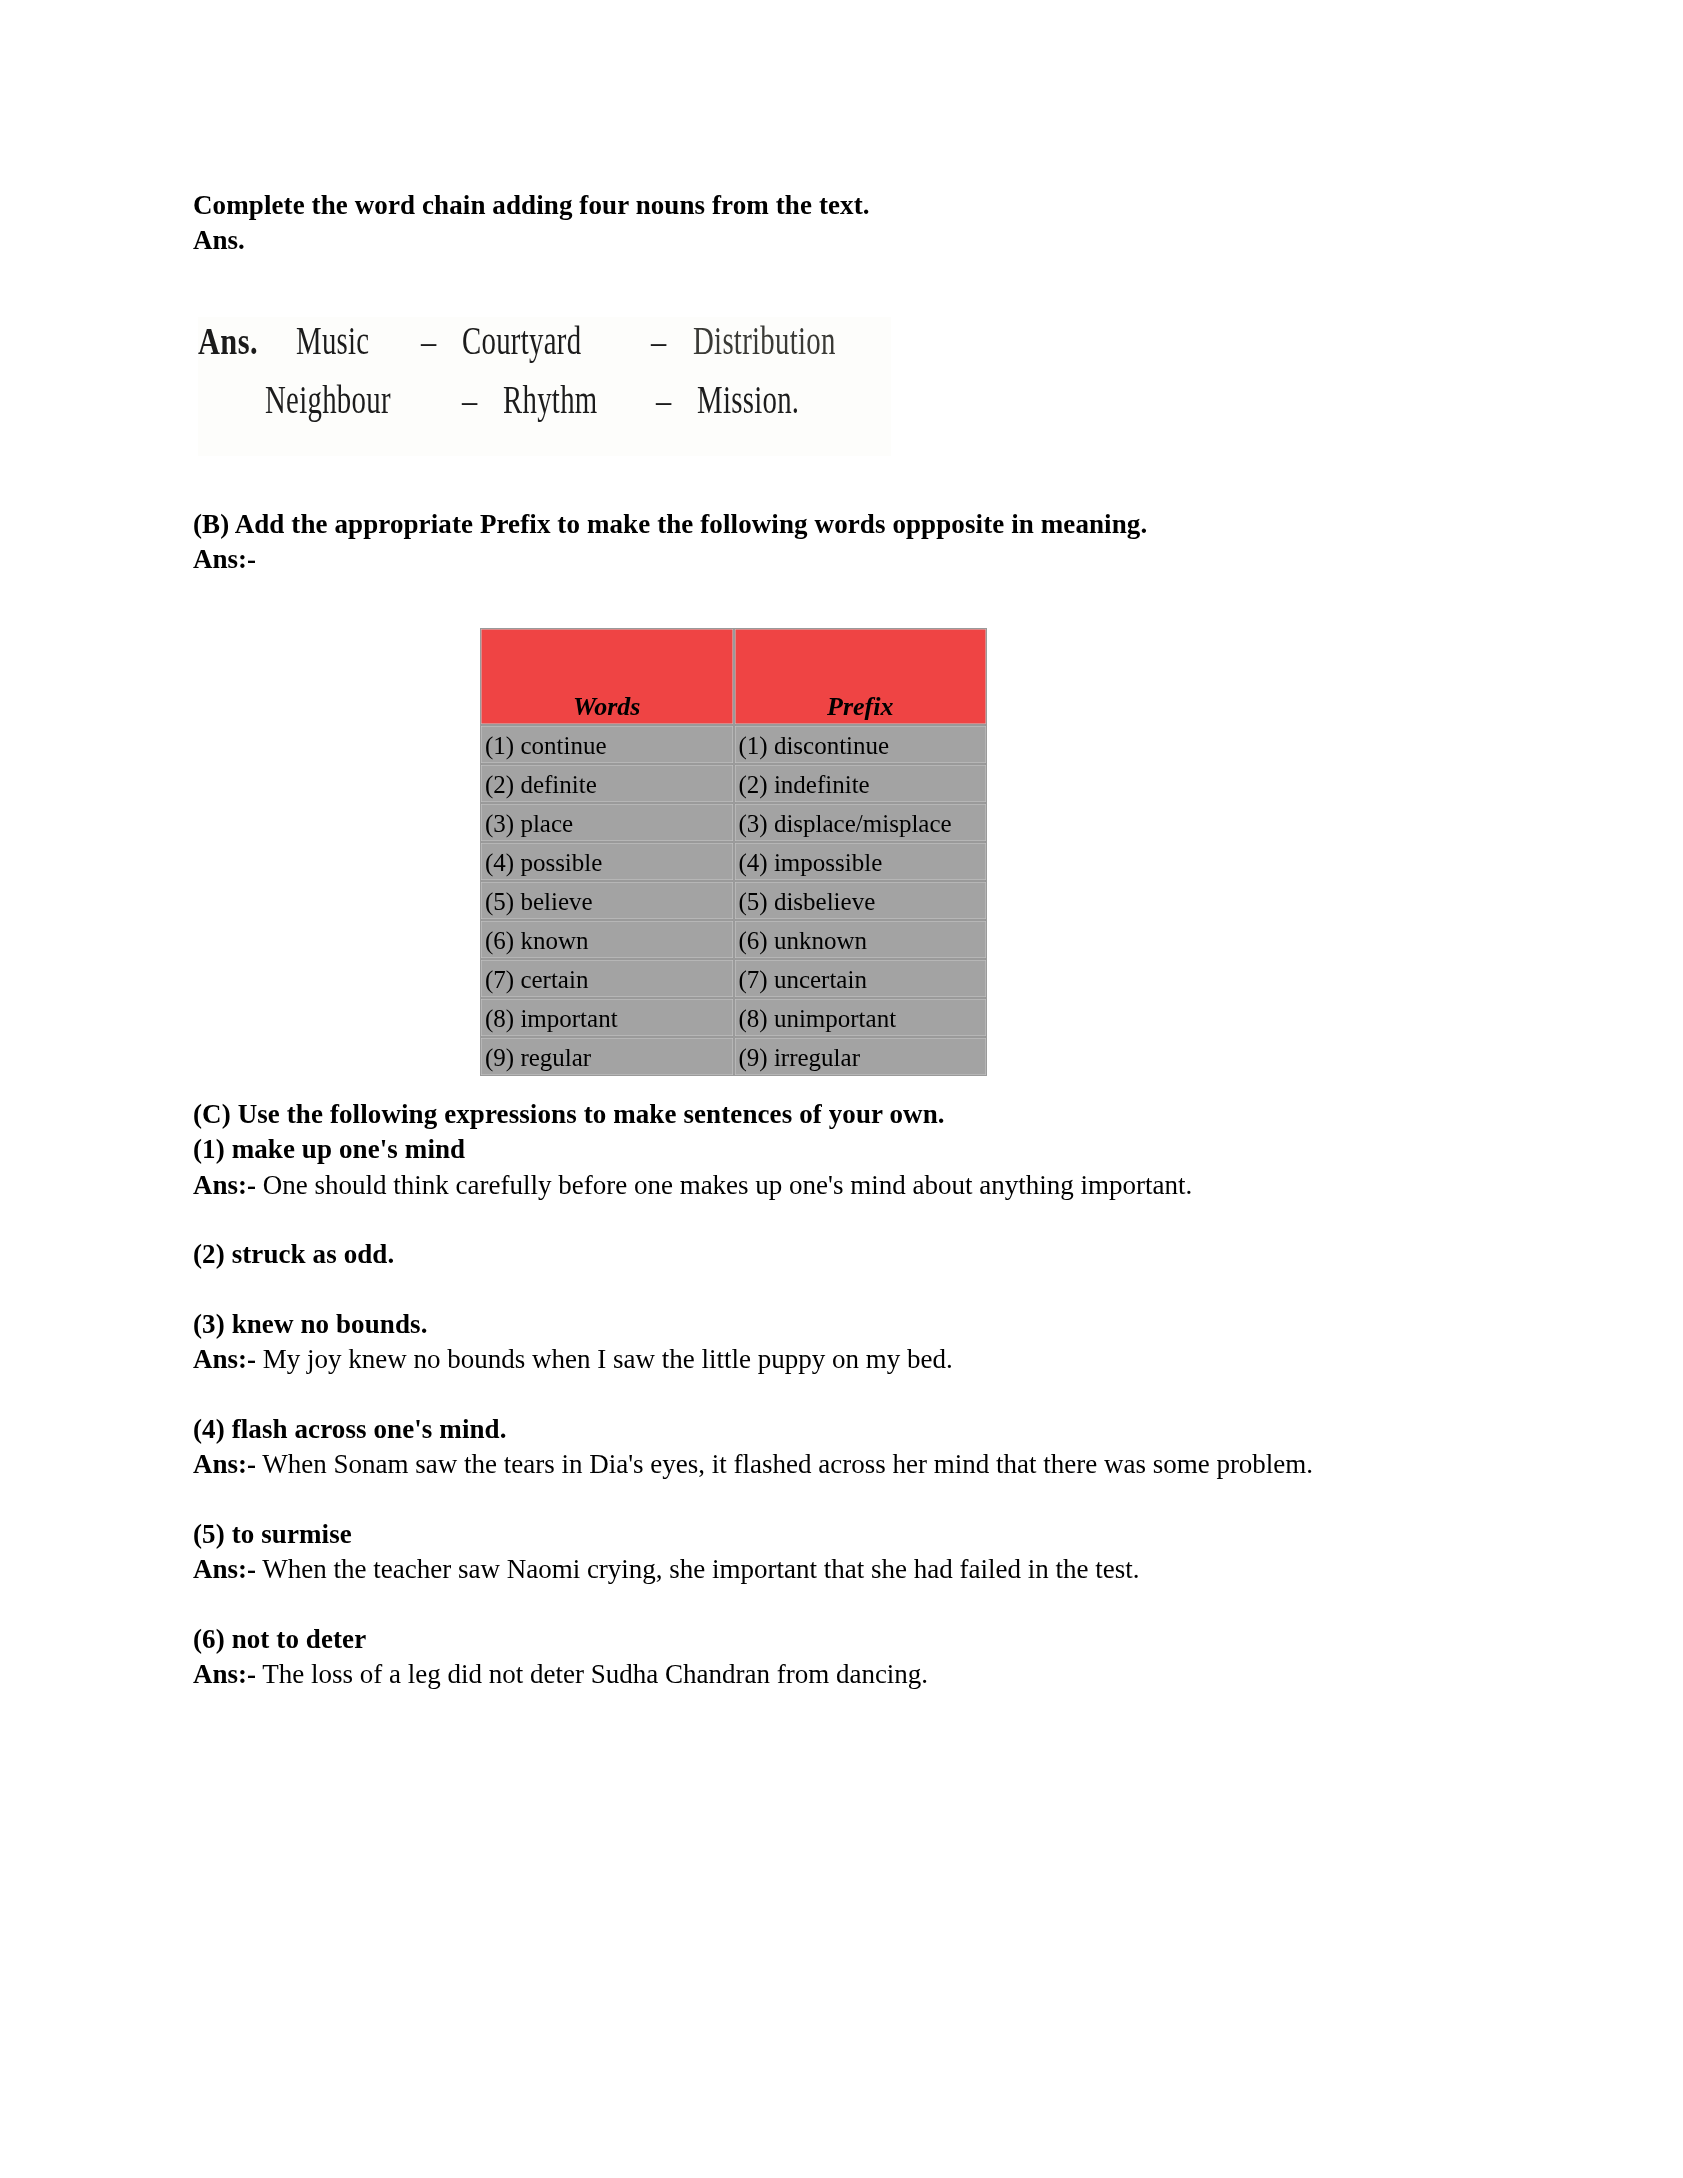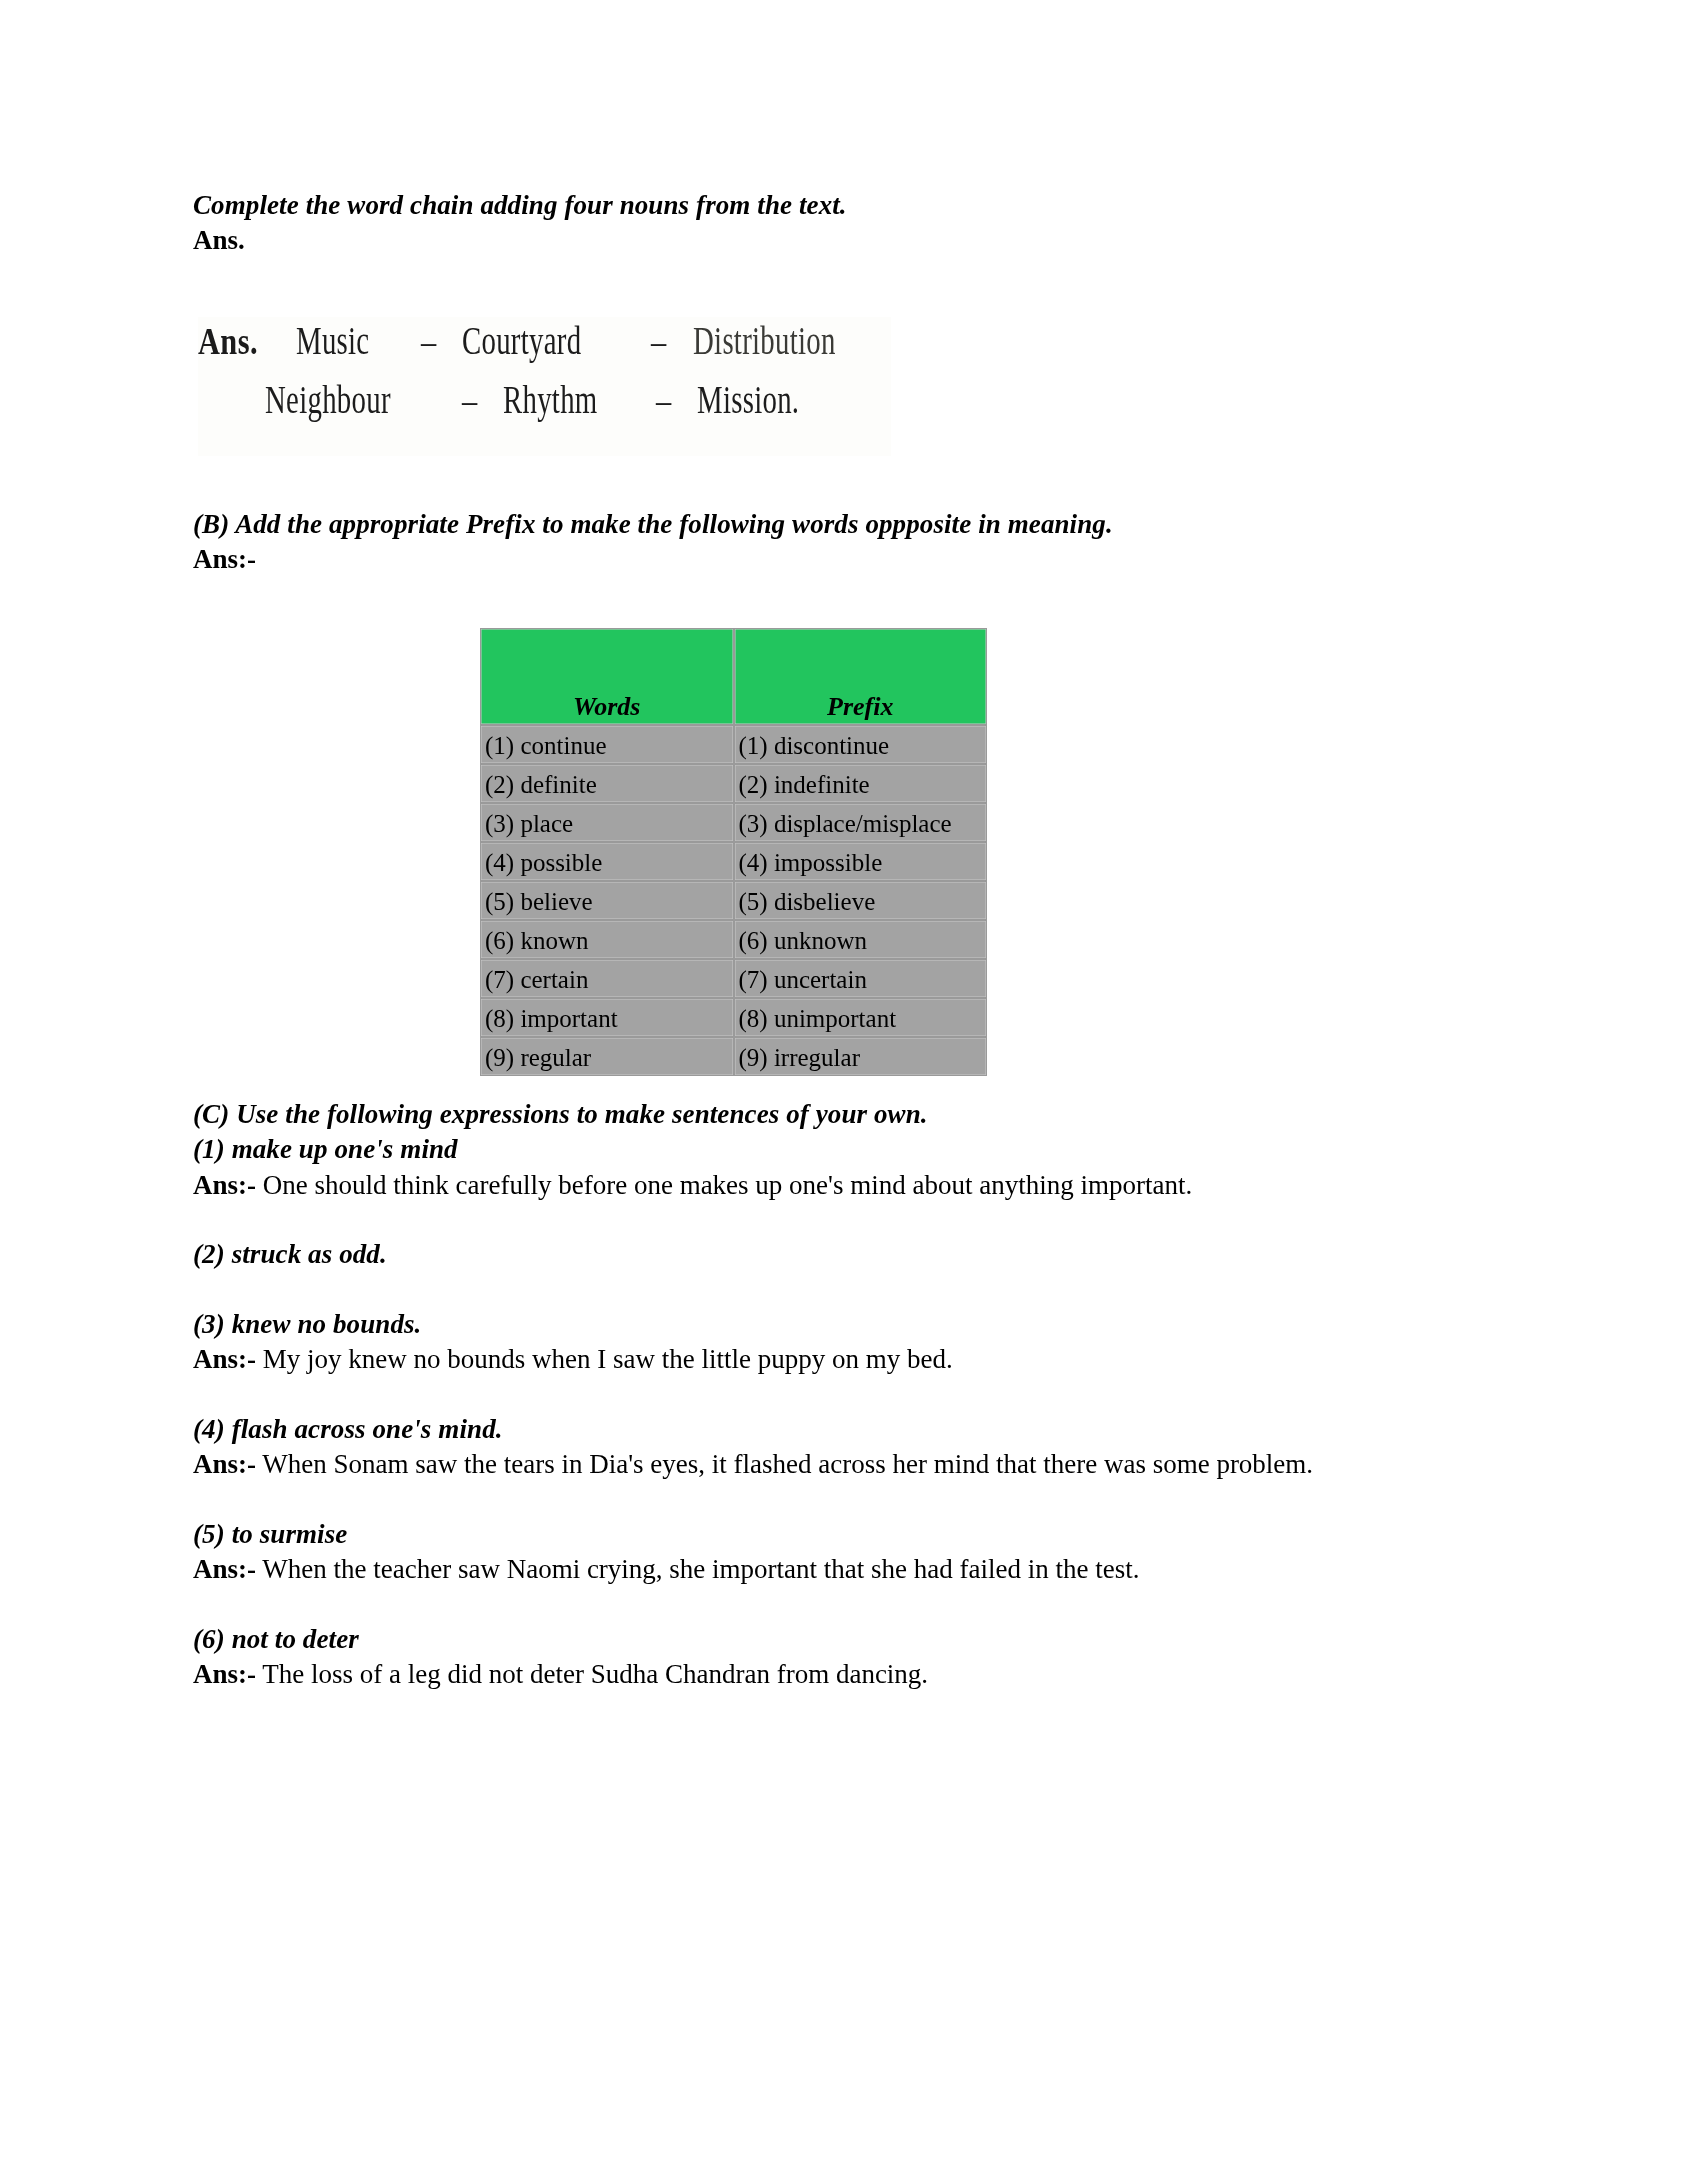--- a/index.html
+++ b/index.html
@@ -32,21 +32,20 @@
     top: 188px;
     width: 1287px;
   }
 
   
   .q-head {
     font-weight: bold;
     font-size: 27px;
     line-height: 1.30;
     letter-spacing: 0.1px;
-    font-style: italic;
   }
   .ans-line {
     font-weight: bold;
     font-size: 27px;
     line-height: 1.30;
   }
   .para {
     font-size: 27px;
     line-height: 1.33;
     margin: 0;
@@ -122,21 +121,21 @@
     background: #a3a3a3;
     white-space: nowrap;
     overflow: visible;
   }
   table.prefix-table th {
     font-weight: bold;
     font-style: italic;
     font-size: 26px;
     height: 91px;
     text-align: center;
-    background: #22c55e;
+    background: #ef4444;
   }
   th.col-words { vertical-align: bottom; padding-bottom: 22px; }
   th.col-prefix { vertical-align: top; padding-top: 8px; margin-left: 44px; }
   td.cell-words { width: 198px; }
   td.cell-prefix { width: 307px; }
   table.prefix-table td { height: 33px; }
 </style>
 </head>
 <body>
 

